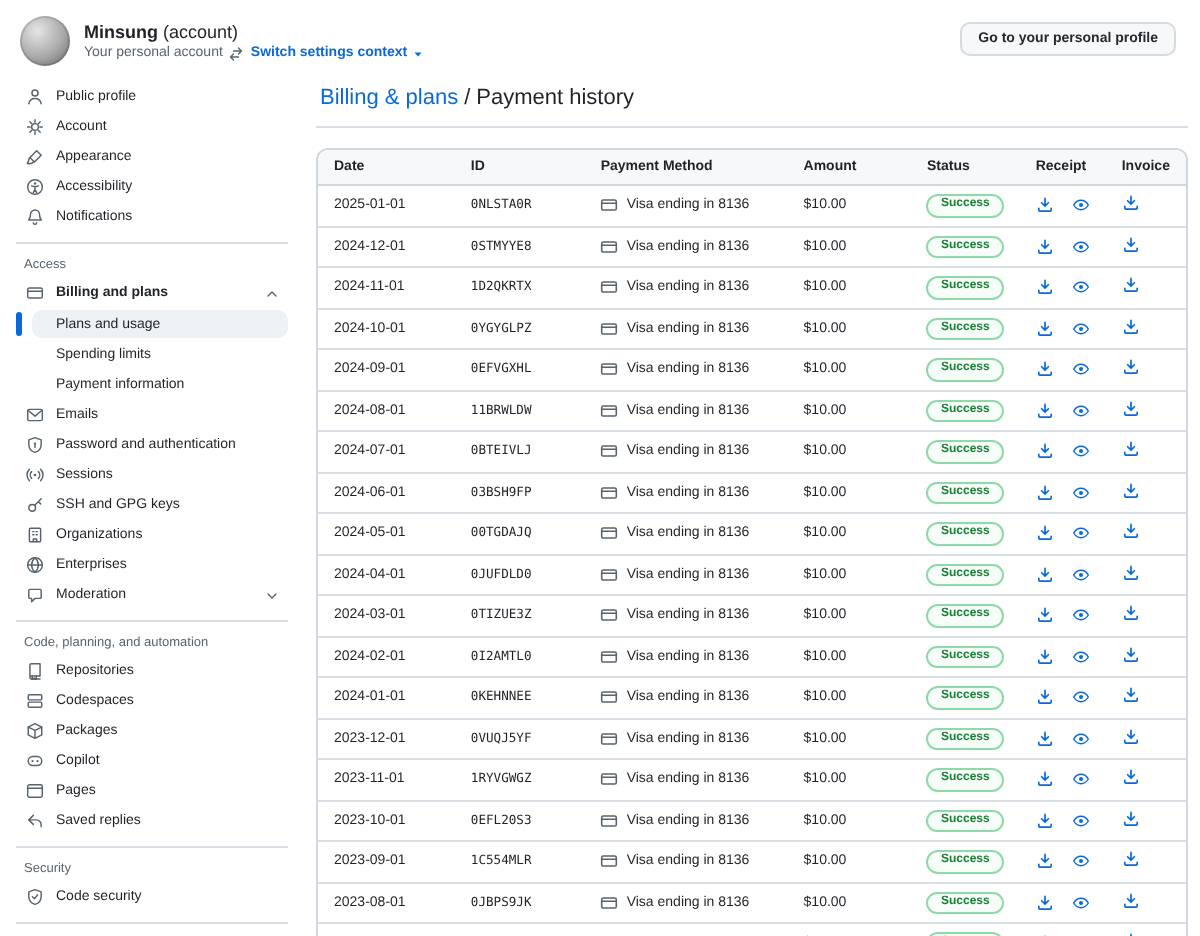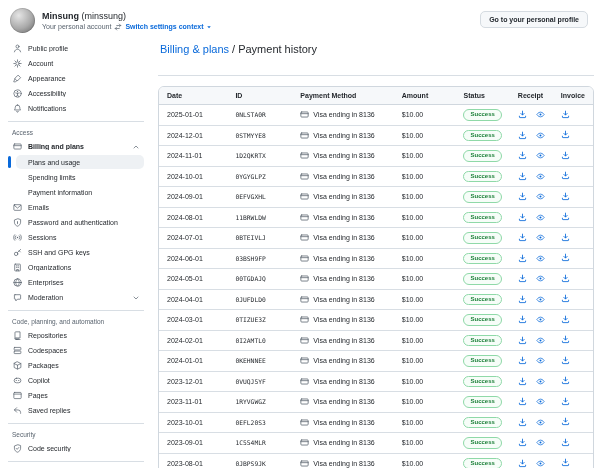--- a/index.html
+++ b/index.html
@@ -37,21 +37,21 @@
   .nav-item .chev { color:#59636e; }
   .nav-subitem { display:flex; align-items:center; height:14px; margin:1px 0 1px 8px;
     padding-left:12px; font-size:7px; border-radius:5px; cursor:pointer; position:relative; }
   .nav-subitem.selected { background:#eef1f4; }
   .nav-subitem.selected::before { content:""; position:absolute; left:-8px; top:1px; bottom:1px;
     width:3px; border-radius:2px; background:#0969da; }
   .section-label { font-size:6.5px; color:#59636e; padding:3px 4px 3px 4px; }
   .sidebar-divider { border-top:1px solid #d8dee4; margin:5px 0 4px 0; }
 
   
-  .breadcrumb { font-size:11px; padding:4px 0 20px 2px; border-bottom:1px solid #d8dee4; }
+  .breadcrumb { font-size:11px; padding:4px 0 8px 2px; border-bottom:1px solid #d8dee4; }
   .breadcrumb a { color:#0969da; text-decoration:none; cursor:pointer; }
   .breadcrumb .sep { margin:0 3px; color:#1f2328; }
   .table-wrap { margin-top:10px; border:1px solid #d0d7de; border-radius:6px; overflow:hidden; }
   table { width:100%; border-collapse:collapse; font-size:7px; }
   thead th { background:#f6f8fa; text-align:left; font-weight:700; padding:5px 8px;
     border-bottom:1px solid #d0d7de; white-space:nowrap; }
   tbody td { padding:4px 8px; border-top:1px solid #d8dee4; white-space:nowrap; vertical-align:middle; }
   tbody tr:first-child td { border-top:none; }
   td.id-cell { font-family:"DejaVu Sans Mono", monospace; font-size:6.3px; color:#1f2328; }
   .pm { display:flex; align-items:center; gap:4px; }
@@ -170,21 +170,21 @@
       </g>
   </defs>
 </svg>
 
 <div class="page-header">
   <div class="who">
     <div class="avatar"></div>
     <div>
       <div class="name-line">
         <span class="name">Minsung</span>
-        <span>(minssung)</span>
+        <span>(account)</span>
       </div>
       <div class="sub-line">
         <span>Your personal account</span>
         <span class="icon">
             <svg width="8" height="8" viewBox="0 0 16 16" fill="none" stroke="currentColor" stroke-width="1.4" stroke-linecap="round" stroke-linejoin="round">
               <use href="#i-arrows-switch"></use>
             </svg>
           </span>
         <a>
             <span>Switch settings context</span>

